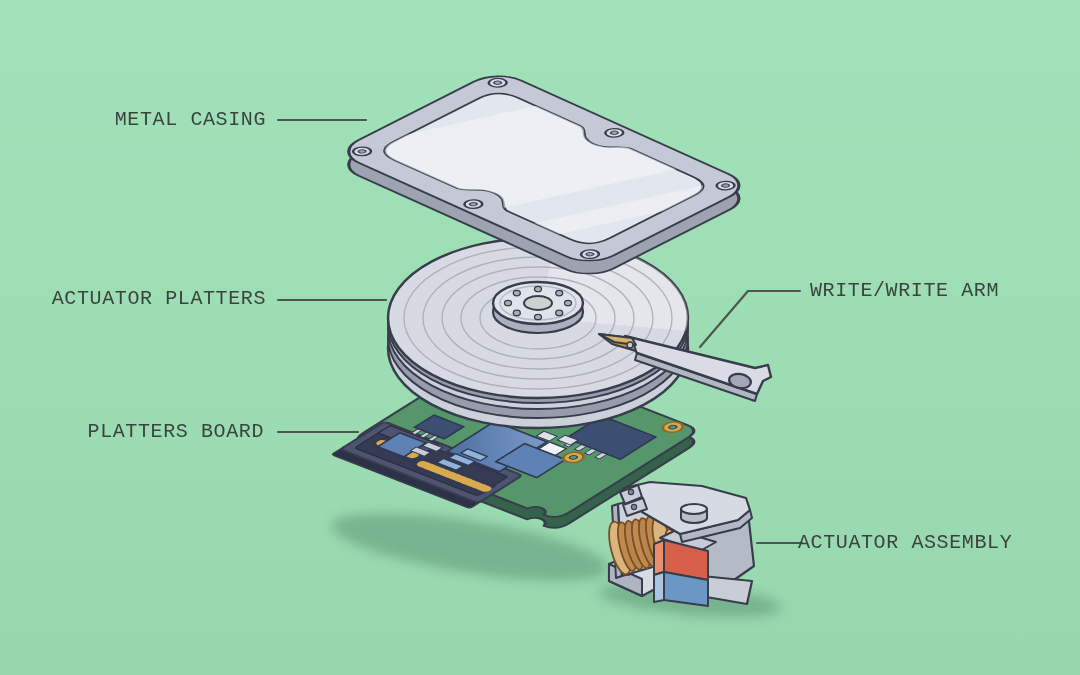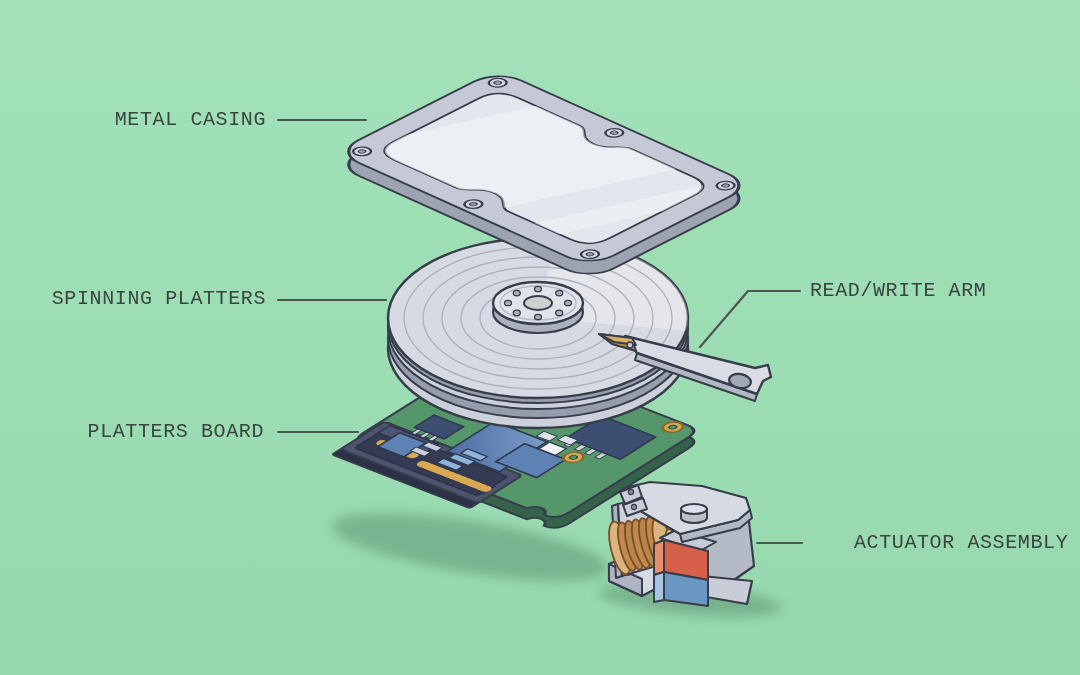--- a/index.html
+++ b/index.html
@@ -11,21 +11,21 @@
   .stage svg { position:absolute; left:0; top:0; }
   svg * { stroke-linejoin:round; stroke-linecap:round; }
   .label {
     position:absolute; color:#3A443F; font-size:20px; letter-spacing:0.6px;
     line-height:20px; white-space:nowrap; user-select:none;
   }
   #lbl-metal-casing      { right:814px; top:110px; }
   #lbl-spinning-platters { right:814px; top:289px; }
   #lbl-circuit-board     { right:816px; top:422px; }
   #lbl-read-write-arm    { left:810px;  top:281px; }
-  #lbl-actuator-assembly { left:854px;  top:533px; }
+  #lbl-actuator-assembly { left:798px;  top:533px; }
 </style>
 </head>
 <body>
 
 <div class="stage">
 
 <svg width="1080" height="675" viewBox="0 0 1080 675">
   <defs>
     <filter id="soft" x="-50%" y="-50%" width="200%" height="200%">
       <feGaussianBlur stdDeviation="6"></feGaussianBlur>
@@ -237,18 +237,18 @@
   <g fill="none" stroke="#4D5751" stroke-width="2.2">
     <line x1="278" y1="120" x2="366" y2="120"></line>
     <line x1="278" y1="300" x2="386" y2="300"></line>
     <line x1="278" y1="432" x2="358" y2="432"></line>
     <polyline points="800,291 748,291 700,347"></polyline>
     <line x1="757" y1="543" x2="802" y2="543"></line>
   </g>
 </svg>
 
 <div class="label" id="lbl-metal-casing">METAL CASING</div>
-<div class="label" id="lbl-spinning-platters">SPINNING PLATTERS</div>
+<div class="label" id="lbl-spinning-platters">ACTUATOR PLATTERS</div>
 <div class="label" id="lbl-circuit-board">PLATTERS BOARD</div>
-<div class="label" id="lbl-read-write-arm">READ/WRITE ARM</div>
+<div class="label" id="lbl-read-write-arm">WRITE/WRITE ARM</div>
 <div class="label" id="lbl-actuator-assembly">ACTUATOR ASSEMBLY</div>
 
 </div>
 
 </body></html>

